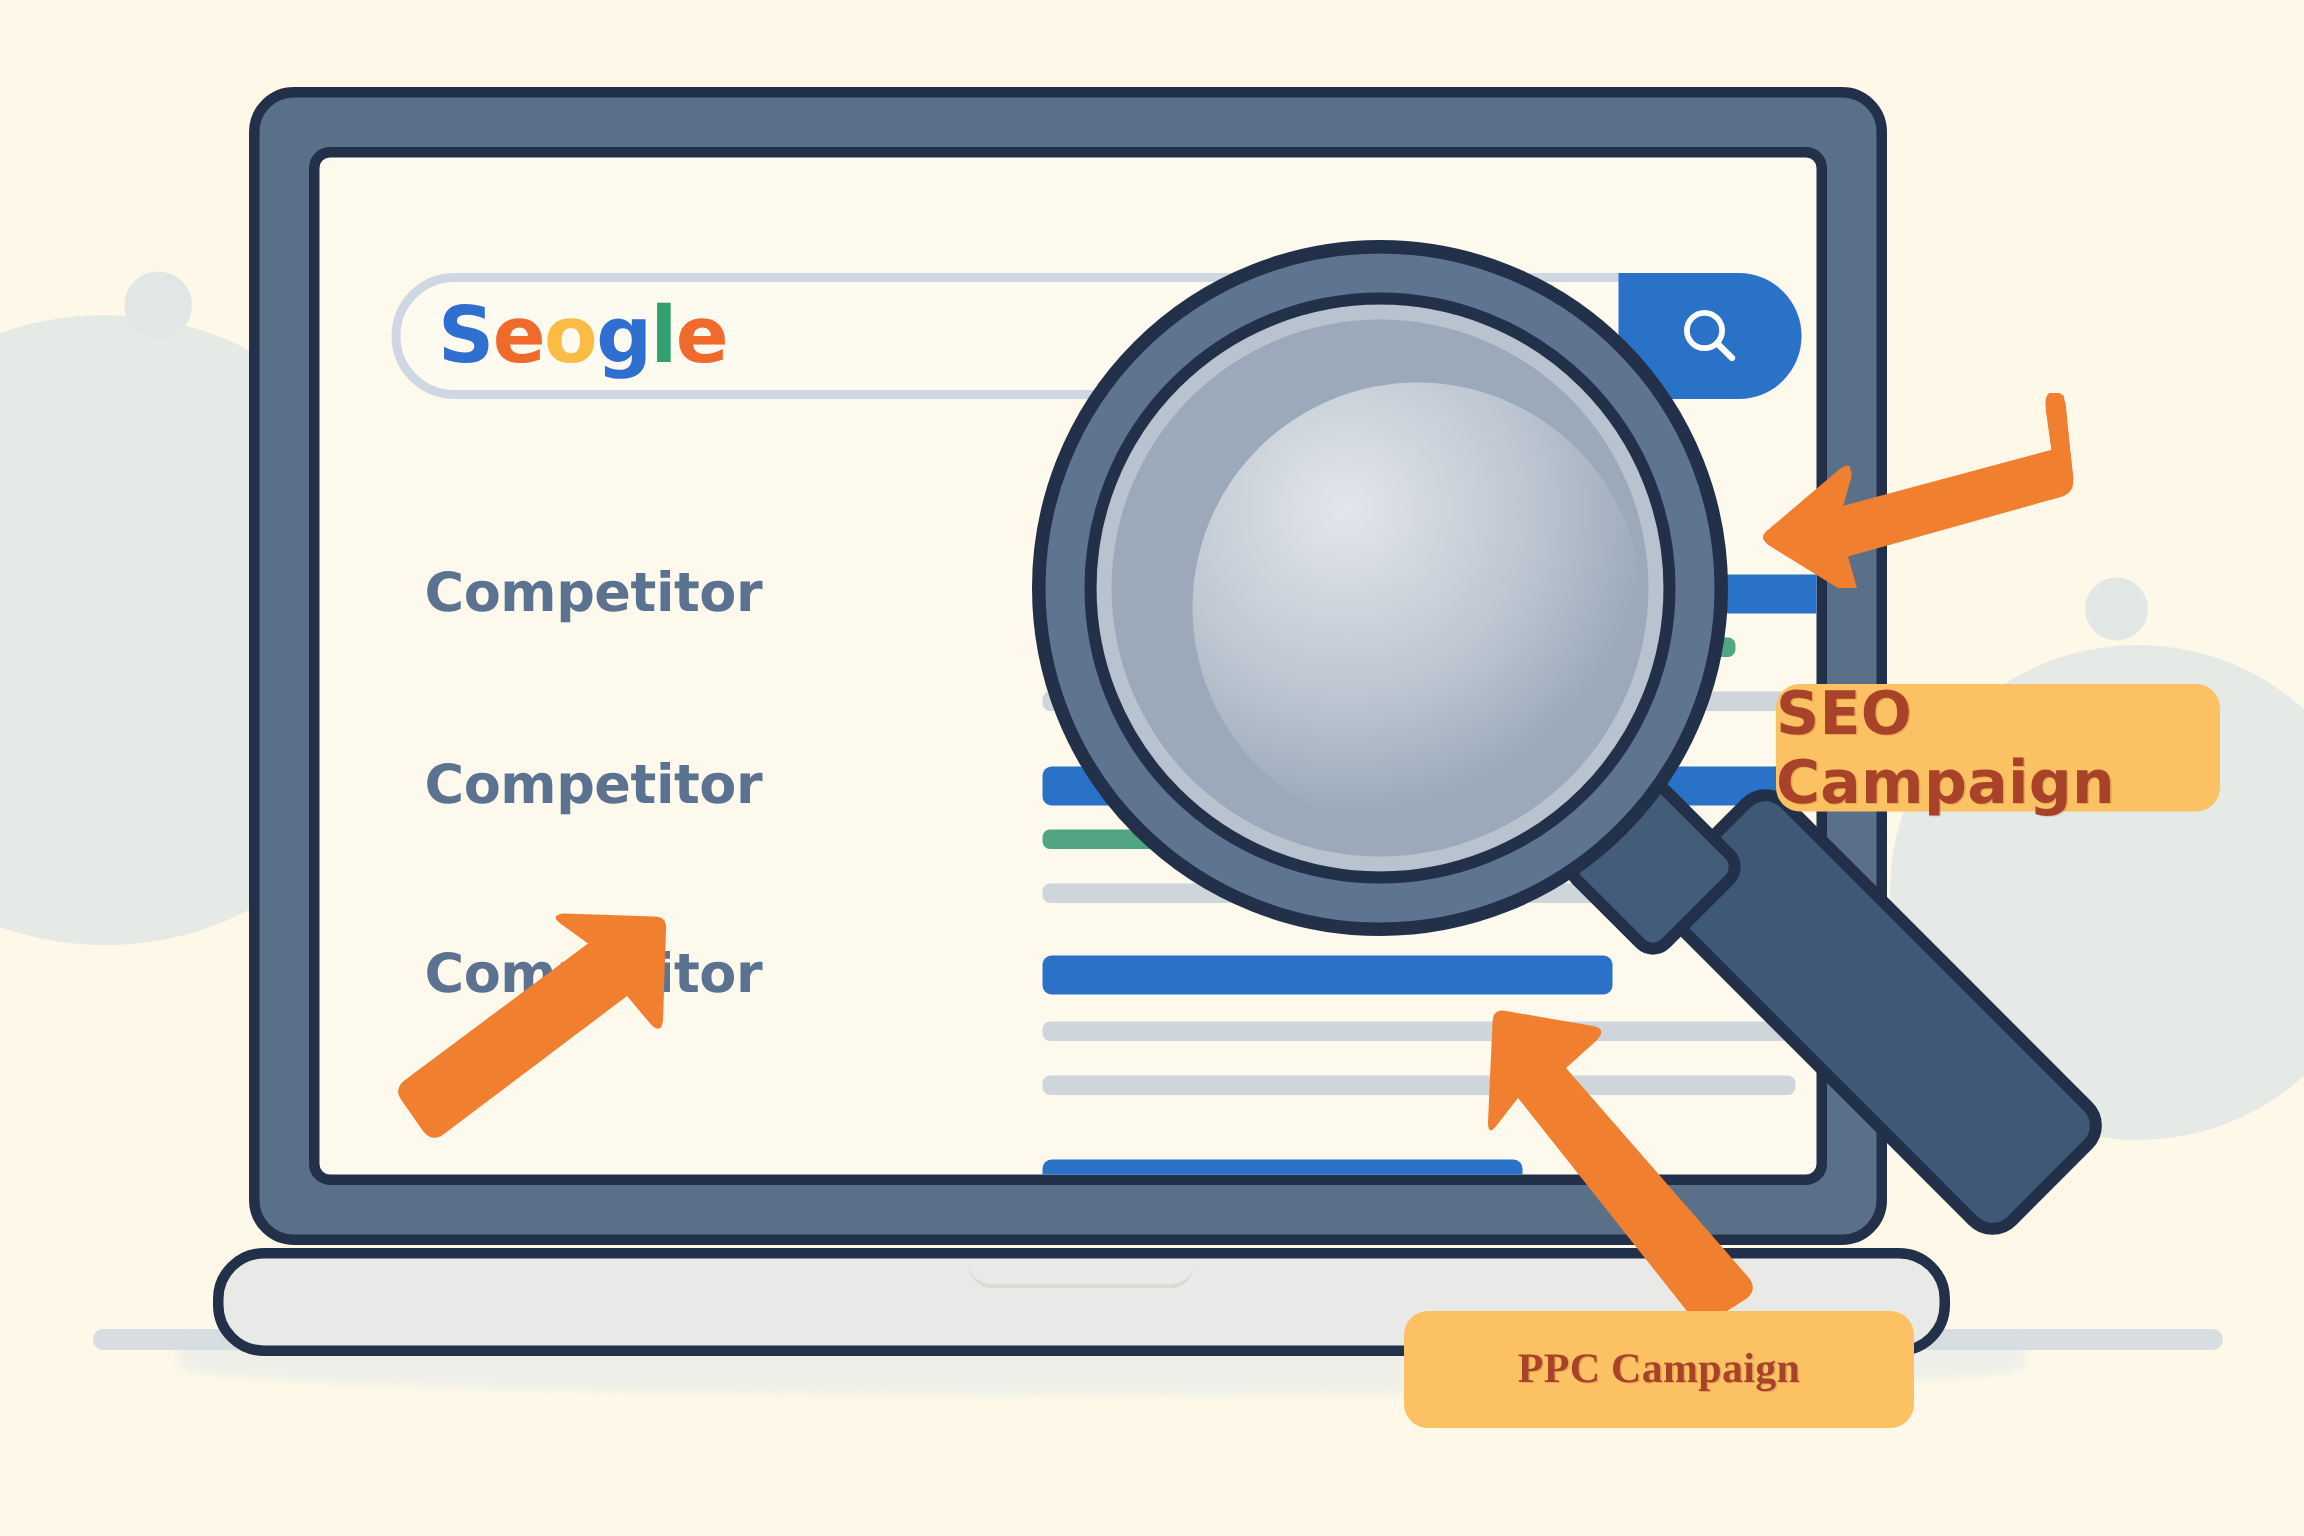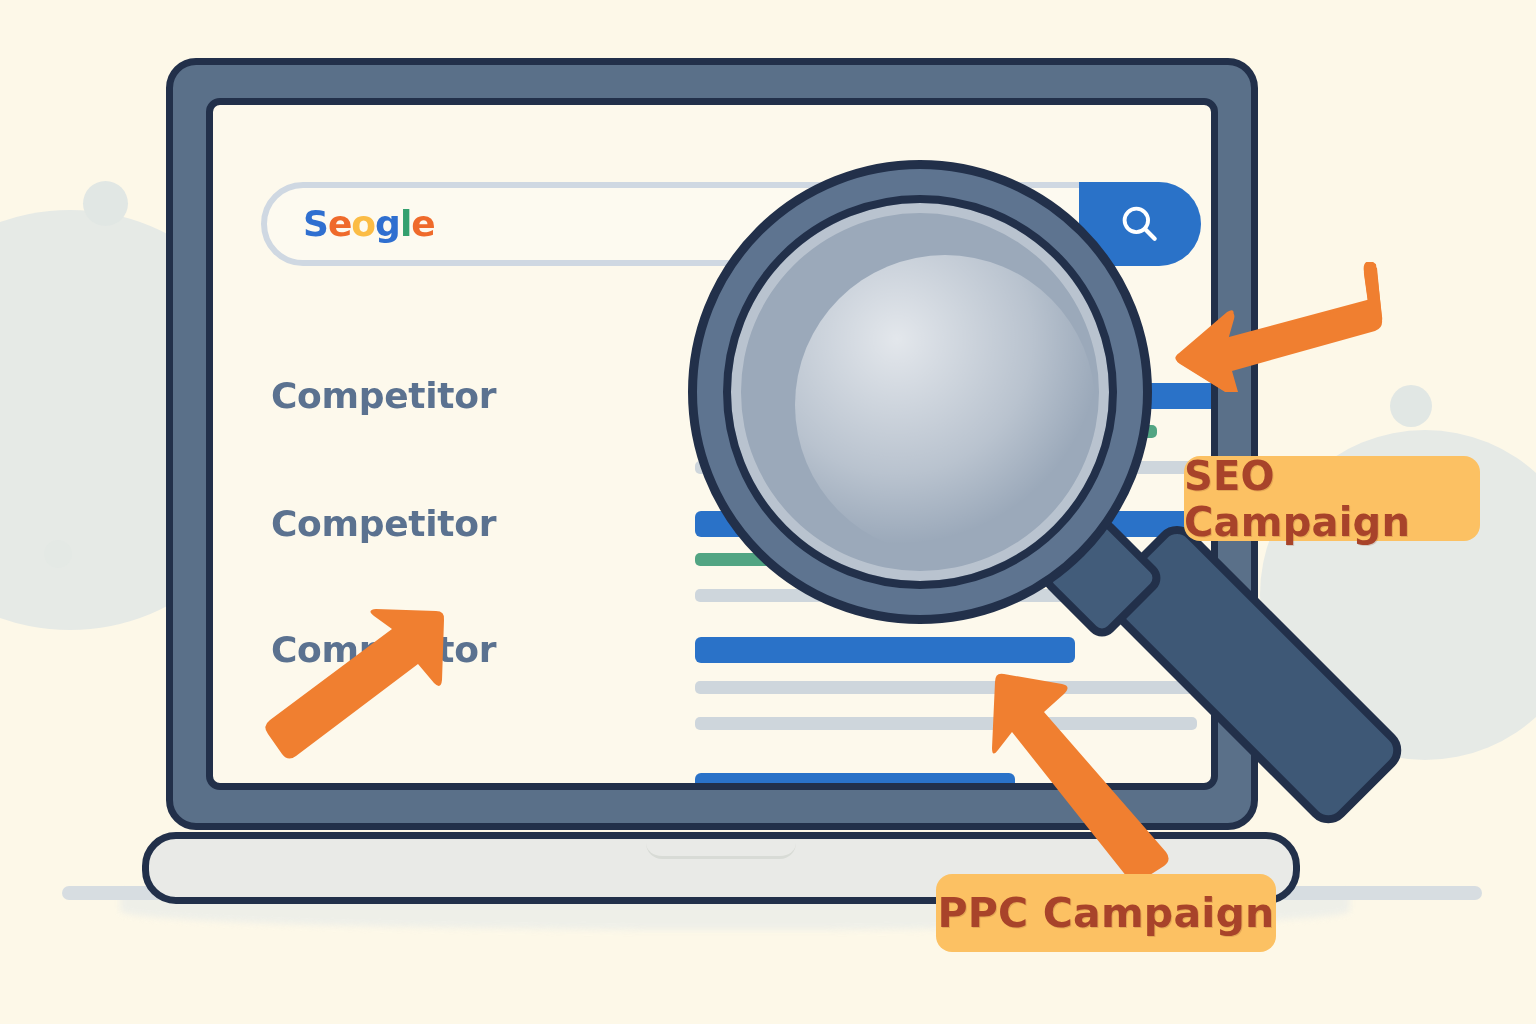--- a/index.html
+++ b/index.html
@@ -58,23 +58,23 @@
 
   
   .searchbar {
     position:absolute; left:48px; top:77px; width:940px; height:84px;
     border:6px solid #cfd8e2;
     background:#fdfaf0;
     border-radius:42px;
     display:flex; align-items:center;
   }
   .logo {
-    margin-left:36px;
+    margin-left:25px;
     font-family:"DejaVu Sans", sans-serif;
-    font-size:36px; font-weight:700; letter-spacing:-1px;
+    font-size:52px; font-weight:700; letter-spacing:-1px;
     line-height:1;
     user-select:none;
   }
   .logo span { display:inline-block; }
   .search-btn {
     position:absolute; right:-6px; top:-6px;
     width:122px; height:84px;
     background:#2a72c8;
     border-radius:0 42px 42px 0;
     display:flex; align-items:center; justify-content:center;
@@ -82,20 +82,21 @@
   .search-btn svg { width:44px; height:44px; }
 
   
   .results { position:absolute; left:0; top:190px; width:100%; }
   .res-group { position:relative; }
   .comp-label {
     position:absolute;
     font-size:36px; font-weight:700; color:#5b7290;
     font-family:"DejaVu Sans", sans-serif;
     letter-spacing:-.3px;
+    margin-left:12px;
   }
   .bar { position:absolute; border-radius:5px; }
   .bar.blue  { background:#2a72c8; height:26px; border-radius:6px; }
   .bar.green { background:#52a583; height:13px; }
   .bar.gray  { background:#ced6dc; height:13px; }
 
   
   .magnifier { position:absolute; left:688px; top:160px; width:700px; height:700px; pointer-events:none;}
   .mag-handle {
     position:absolute; left:390px; top:398px;
@@ -142,21 +143,21 @@
     background:#fcc163;
     border-radius:16px;
     color:#a8432a;
     font-family:"DejaVu Sans", sans-serif;
     font-weight:700;
     display:flex; align-items:center; justify-content:center;
     text-shadow:1px 1px 0 rgba(120,50,20,.18);
     letter-spacing:.2px;
   }
   .badge-seo { left:1184px; top:456px; width:296px; height:85px; font-size:40px; }
-  .badge-ppc { left:936px;  top:874px; width:340px; height:78px; font-size:41px; }
+  .badge-ppc { left:936px;  top:874px; width:340px; height:78px; font-size:28px;font-family:Liberation Serif, serif; }
 </style>
 </head>
 <body>
 
 <div id="stage">
 
   <div class="bg-circle bg-c1"></div>
   <div class="bg-circle bg-c2"></div>
   <div class="bg-circle bg-c5"></div>
   <div class="bg-circle bg-c4"></div>

